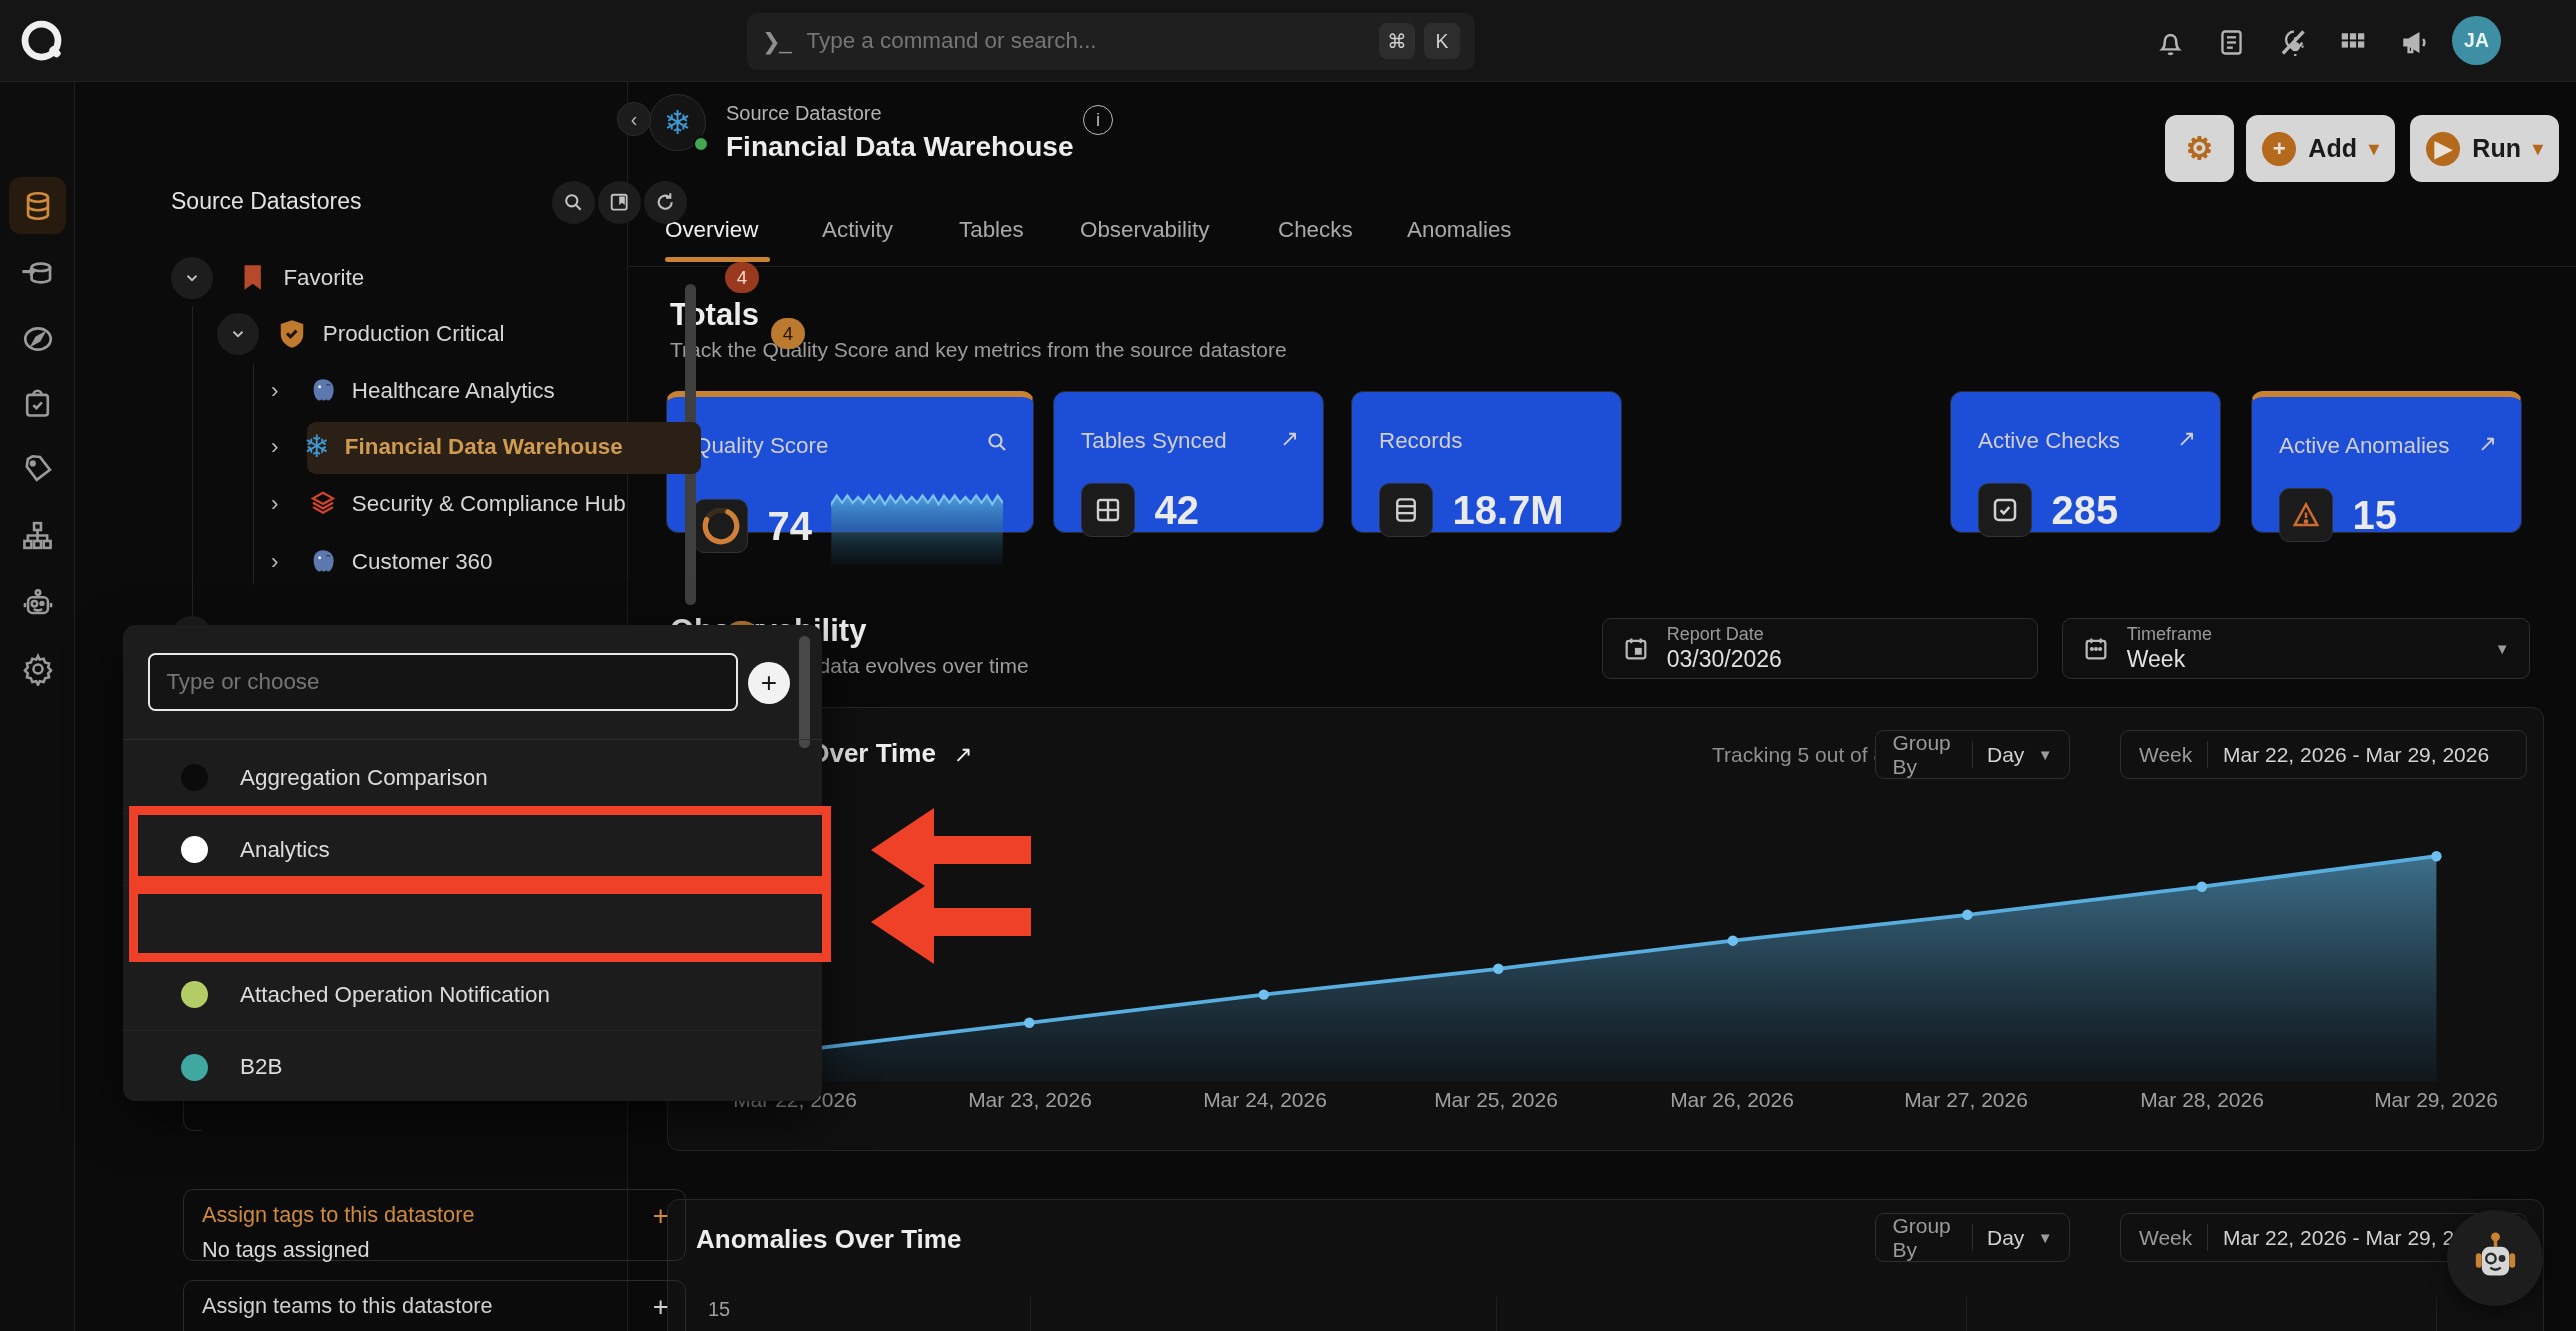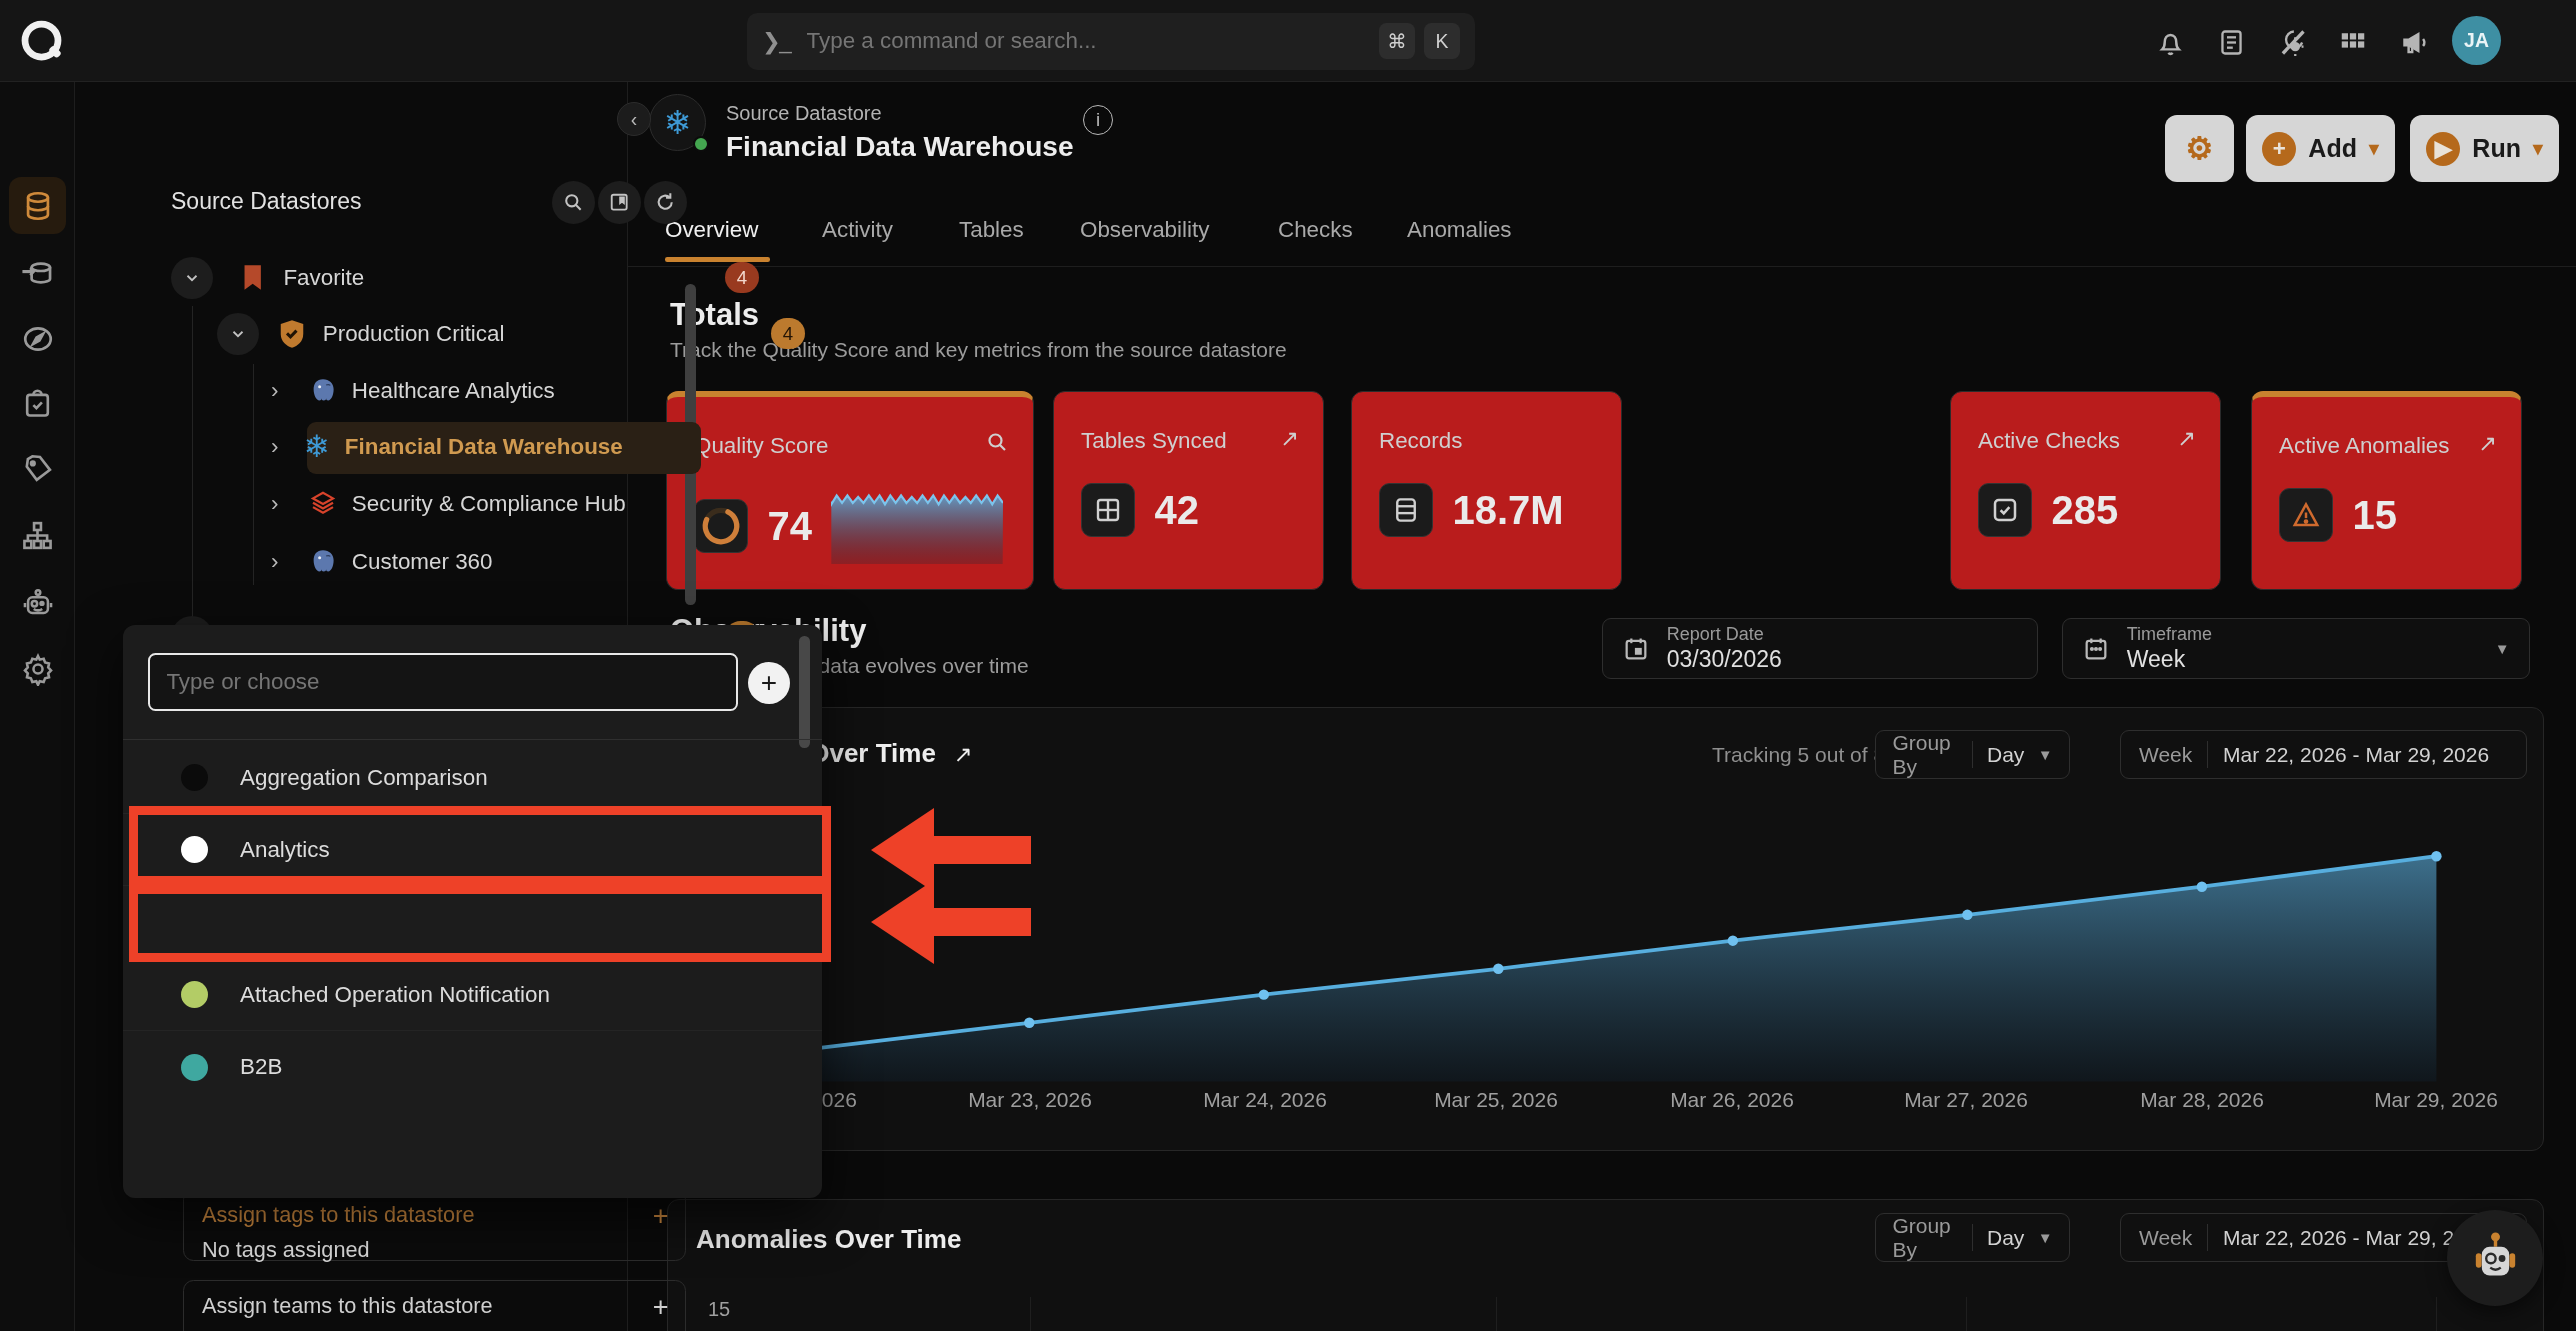--- a/index.html
+++ b/index.html
@@ -55,21 +55,21 @@
   .btn .oicon { color:#b5691c; }
   .btn .chev { color:#b5691c; font-size:19.4px; }
   .circ-badge { width:34px; height:34px; border-radius:50%; background:#b5691c; color:#e9e2d8; display:flex; align-items:center; justify-content:center; font-size:22.4px; }
   .tab { top:217px; font-size:22.4px; color:#a9a9a9; }
   .tab.active { color:#f0f0f0; }
   .tab-underline { left:665px; top:257px; width:105px; height:5.2px; background:#c9822f; border-radius:2.2px; }
 
   .sec-title { font-size:31px; font-weight:bold; color:#ededed; }
   .sec-sub { font-size:21px; color:#9c9c9c; }
 
-  .card { top:391px; height:199px; background:#b91c1c; border:0.7px solid #2b2b2b; border-radius:12px; }
+  .card { top:391px; height:142px; background:#1d4ed8; border:0.7px solid #2b2b2b; border-radius:12px; }
   .card.accent { border-top:6px solid #c9822f; }
   .card .clabel { position:absolute; left:27px; top:36px; font-size:22.4px; color:#cfcfcf; }
   .card .link { position:absolute; right:24px; top:33px; font-size:22.4px; color:#cfcfcf; }
   .card .vrow { position:absolute; left:27px; top:91px; display:flex; align-items:center; gap:19.4px; }
   .iconsq { width:54px; height:54px; background:#1b1b1b; border:0.7px solid #333; border-radius:10.5px; display:flex; align-items:center; justify-content:center; color:#d0d0d0; }
   .cval { font-size:40px; font-weight:bold; color:#eaeaea; }
 
   .ctrl { border:0.7px solid #2e2e2e; border-radius:9px; display:flex; align-items:center; background:#101010; }
   .ctrl .lab { color:#9a9a9a; font-size:21px; }
   .ctrl .val { color:#d2d2d2; font-size:21px; }
@@ -80,21 +80,21 @@
   .datebox .lbl { font-size:18px; color:#9a9a9a; }
   .datebox .val { font-size:23px; color:#e0e0e0; margin-top:1.5px; }
   .cal { color:#b9b9b9; }
 
   .panel { background:#101010; border:0.7px solid #272727; border-radius:12px; }
   .ptitle { font-size:26px; font-weight:bold; color:#ededed; }
   .xlab { position:absolute; top:1088px; font-size:21px; color:#9f9f9f; transform:translateX(-50%); white-space:nowrap; }
   .gridline { position:absolute; top:1297px; width:0.7px; height:34px; background:#1f1f1f; }
 
   
-  .overlay { left:123px; top:625px; width:699px; height:573px; background:#1c1c1c; border-radius:12px; box-shadow:0 18px 52px rgba(0,0,0,.65); z-index:50; }
+  .overlay { left:123px; top:625px; width:699px; height:476px; background:#1c1c1c; border-radius:12px; box-shadow:0 18px 52px rgba(0,0,0,.65); z-index:50; }
   .type-input { position:absolute; left:25px; top:28px; width:590px; height:58px; background:#141414; border:2.2px solid #e8e8e8; border-radius:7.5px; color:#dcdcdc; font-size:22.4px; padding:0 16.4px; outline:none; font-family:"Liberation Sans",sans-serif; }
   .plus-circle { position:absolute; left:625px; top:37px; width:42px; height:42px; border-radius:50%; background:#f2f2f2; color:#1a1a1a; font-size:28px; display:flex; align-items:center; justify-content:center; }
   .ov-divider { position:absolute; left:0; top:114px; width:100%; height:0.7px; background:#2f2f2f; }
   .ov-thumb { position:absolute; left:676px; top:10.5px; width:10.5px; height:112px; background:#484848; border-radius:5.2px; }
   .opt { position:absolute; left:0; width:100%; height:72px; display:flex; align-items:center; padding-left:58px; gap:32px; border-bottom:0.7px solid #242424; }
   .dot { width:27px; height:27px; border-radius:50%; flex:0 0 27px; }
   .optlabel { font-size:22.4px; color:#dcdcdc; white-space:nowrap; }
 
   
   .redbox { position:absolute; border:9.7px solid #ee4128; z-index:60; }

